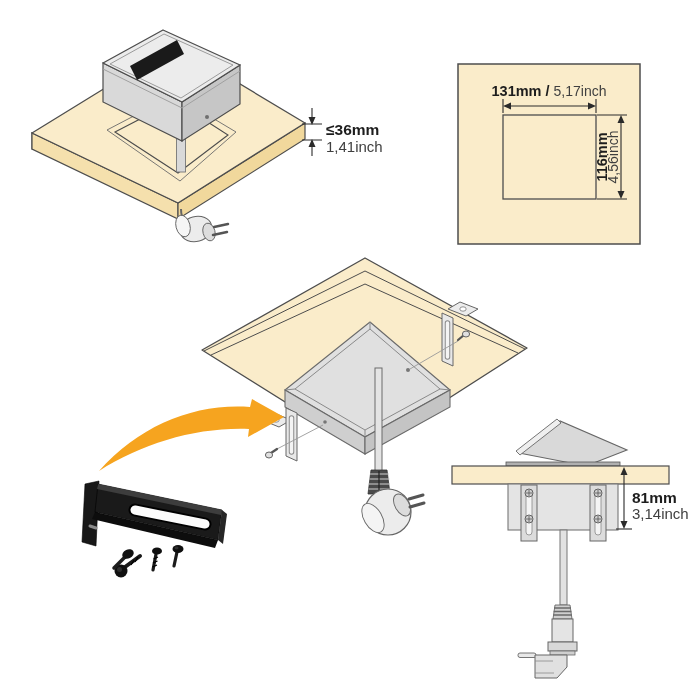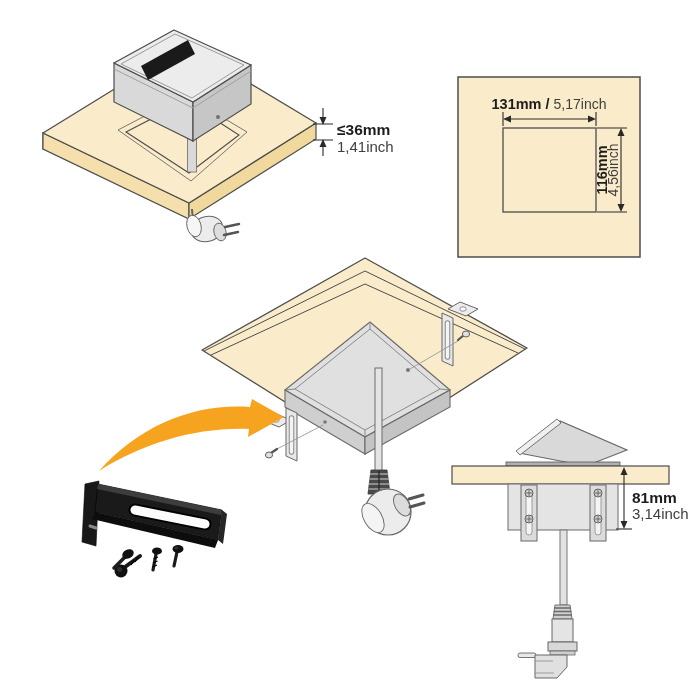--- a/index.html
+++ b/index.html
@@ -14,21 +14,21 @@
   .dim-inch-s{font-weight:normal;font-size:14px;fill:var(--text_soft,#3f3f3f);}
   .ln{stroke:var(--outline,#4d4d4d);fill:none;}
   .dimln{stroke:#2a2a2a;stroke-width:1.1;fill:none;}
   .dimhead{fill:#2a2a2a;stroke:none;}
 </style>
 </head>
 <body>
 
 <div id="canvas">
 
-  <div class="view" style="left:11px;top:55;">
+  <div class="view" style="left:0;top:55;">
     <svg width="420" height="270" viewBox="0 0 420 270">
       <g>
 
         <polygon points="32,133 178,203 178,149 32,149" style="fill:var(--wood_edge)" class="ln" stroke-width="1.2"></polygon>
         <polygon points="32,133 178,203 178,219 32,149" style="fill:var(--wood_edge)" class="ln" stroke-width="1.2"></polygon>
         <polygon points="178,203 305,123 305,139 178,219" style="fill:var(--wood_edge_dark)" class="ln" stroke-width="1.2"></polygon>
 
         <polygon points="175,45 305,123 178,203 32,133" style="fill:var(--wood_beige)" class="ln" stroke-width="1.3" stroke-linejoin="round"></polygon>
 
         <polygon points="107,130 174,95 236,132 180,181" fill="none" stroke="#6a6a6a" stroke-width="0.9"></polygon>
@@ -65,21 +65,21 @@
         <path d="M312,108 V123" class="dimln"></path>
         <polygon points="312,125 308.5,117 315.5,117" class="dimhead"></polygon>
         <path d="M312,156 V141" class="dimln"></path>
         <polygon points="312,139 308.5,147 315.5,147" class="dimhead"></polygon>
         <text x="326" y="135" class="dim-mm">≤36mm</text>
         <text x="326" y="152" class="dim-inch">1,41inch</text>
       </g>
     </svg>
   </div>
 
-  <div class="view" style="left:450px;top:65px;">
+  <div class="view" style="left:450px;top:52px;">
     <svg width="200" height="200" viewBox="0 0 200 200">
       <rect x="8" y="12" width="182" height="180" style="fill:var(--wood_beige)" class="ln" stroke-width="1.5"></rect>
       <rect x="53" y="63" width="93" height="84" fill="#ffffff" class="ln" stroke-width="1.3"></rect>
       <g>
         <path d="M53,47 V61 M146,47 V61" class="dimln"></path>
         <path d="M60,54 H139" class="dimln"></path>
         <polygon points="53,54 61,50.5 61,57.5" class="dimhead"></polygon>
         <polygon points="146,54 138,50.5 138,57.5" class="dimhead"></polygon>
         <text x="99" y="44" text-anchor="middle"><tspan class="dim-mm-s">131mm /</tspan><tspan class="dim-inch-s" dx="4">5,17inch</tspan></text>
       </g>

